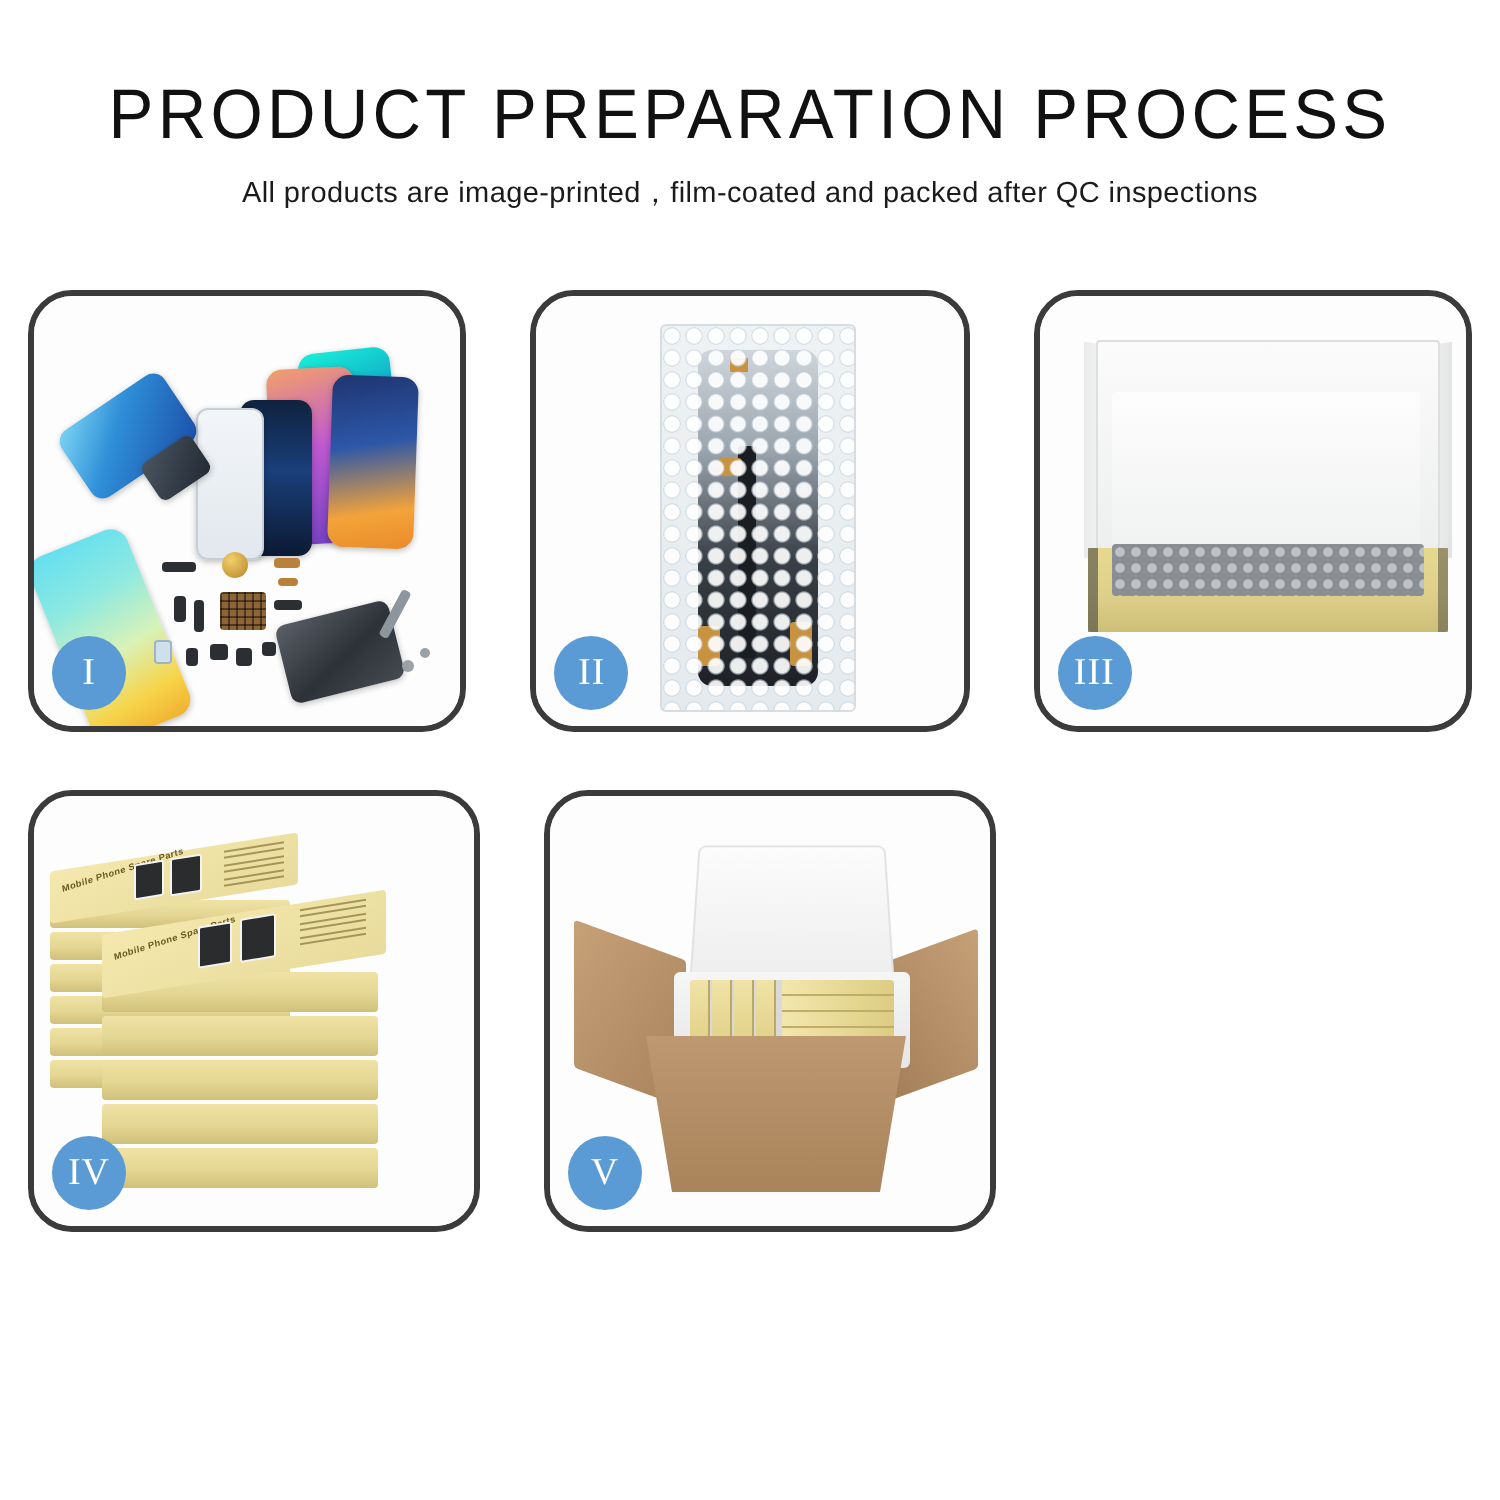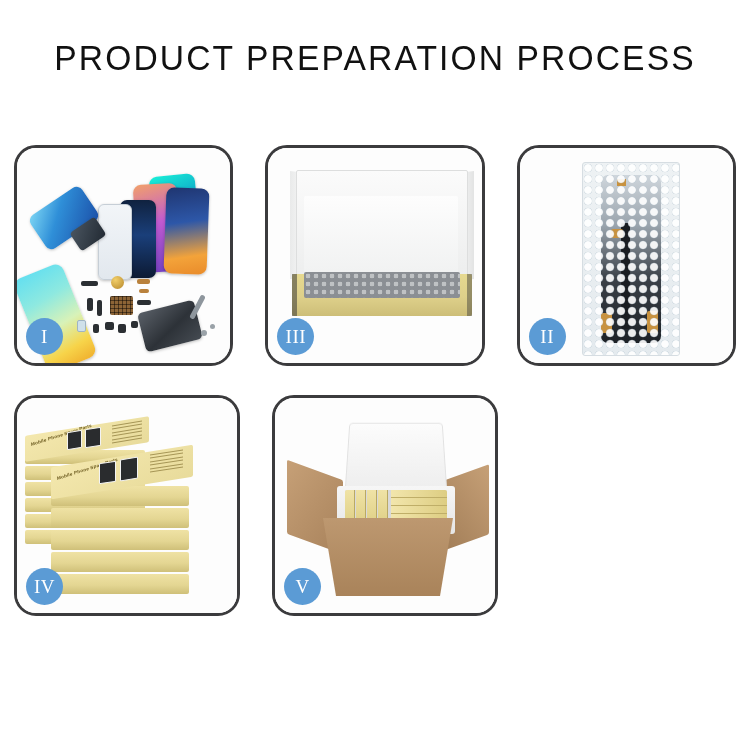--- a/index.html
+++ b/index.html
@@ -182,20 +182,21 @@
   .p6 .tapeB{position:absolute;left:42px;top:142px;width:14px;height:17px;
     background:rgba(130,100,68,.5);transform:skewY(12deg);}
 </style>
 </head>
 <body>
 
 <div class="page">
 
   <div class="header">
     <div class="title">PRODUCT PREPARATION PROCESS</div>
+    <div class="subtitle">All products are image-printed，film-coated and packed after QC inspections</div>
   </div>
 
   <div class="grid">
 
     <div class="row">
 
       <div class="panel p1">
         <div class="stage">
           <div class="scr f-back"></div>
           <div class="scr f-purple"></div>
@@ -219,47 +220,47 @@
           <div class="chipd" style="left:101px;top:176px;width:8px;height:9px;"></div>
           <div class="chipd" style="left:114px;top:173px;width:7px;height:7px;"></div>
           <div class="chipd" style="left:60px;top:172px;width:7px;height:10px;border:1px solid #9fb4c4;background:#cfe0ea;"></div>
           <div class="chipd" style="left:178px;top:146px;width:5px;height:26px;background:#8e969d;transform:rotate(28deg);"></div>
           <div class="chipd" style="left:184px;top:182px;width:6px;height:6px;border-radius:50%;background:#9aa2a8;"></div>
           <div class="chipd" style="left:193px;top:176px;width:5px;height:5px;border-radius:50%;background:#9aa2a8;"></div>
         </div>
         <div class="badge">I</div>
       </div>
 
-      <div class="panel p3">
-        <div class="stage">
-          <div class="lidL"></div>
-          <div class="lidR"></div>
-          <div class="lidback"></div>
-          <div class="foamwall"></div>
-          <div class="tray"></div>
-          <div class="bub"></div>
-          <div class="trayedgeL"></div>
-          <div class="trayedgeR"></div>
-        </div>
-        <div class="badge">III</div>
-      </div>
-
       <div class="panel p2">
         <div class="stage">
           <div class="bag">
             <div class="part"></div>
             <div class="flex"></div>
             <div class="tabA"></div>
             <div class="tabB"></div>
             <div class="tabC"></div>
             <div class="tabD"></div>
             <div class="bubbles"></div>
           </div>
         </div>
         <div class="badge">II</div>
+      </div>
+
+      <div class="panel p3">
+        <div class="stage">
+          <div class="lidL"></div>
+          <div class="lidR"></div>
+          <div class="lidback"></div>
+          <div class="foamwall"></div>
+          <div class="tray"></div>
+          <div class="bub"></div>
+          <div class="trayedgeL"></div>
+          <div class="trayedgeR"></div>
+        </div>
+        <div class="badge">III</div>
       </div>
     </div>
 
     <div class="row">
 
       <div class="panel p4">
         <div class="stage">
           <div class="bx" style="left:8px;top:52px;width:120px;height:14px;"></div>
           <div class="bx" style="left:8px;top:68px;width:120px;height:14px;"></div>
           <div class="bx" style="left:8px;top:84px;width:120px;height:14px;"></div>

